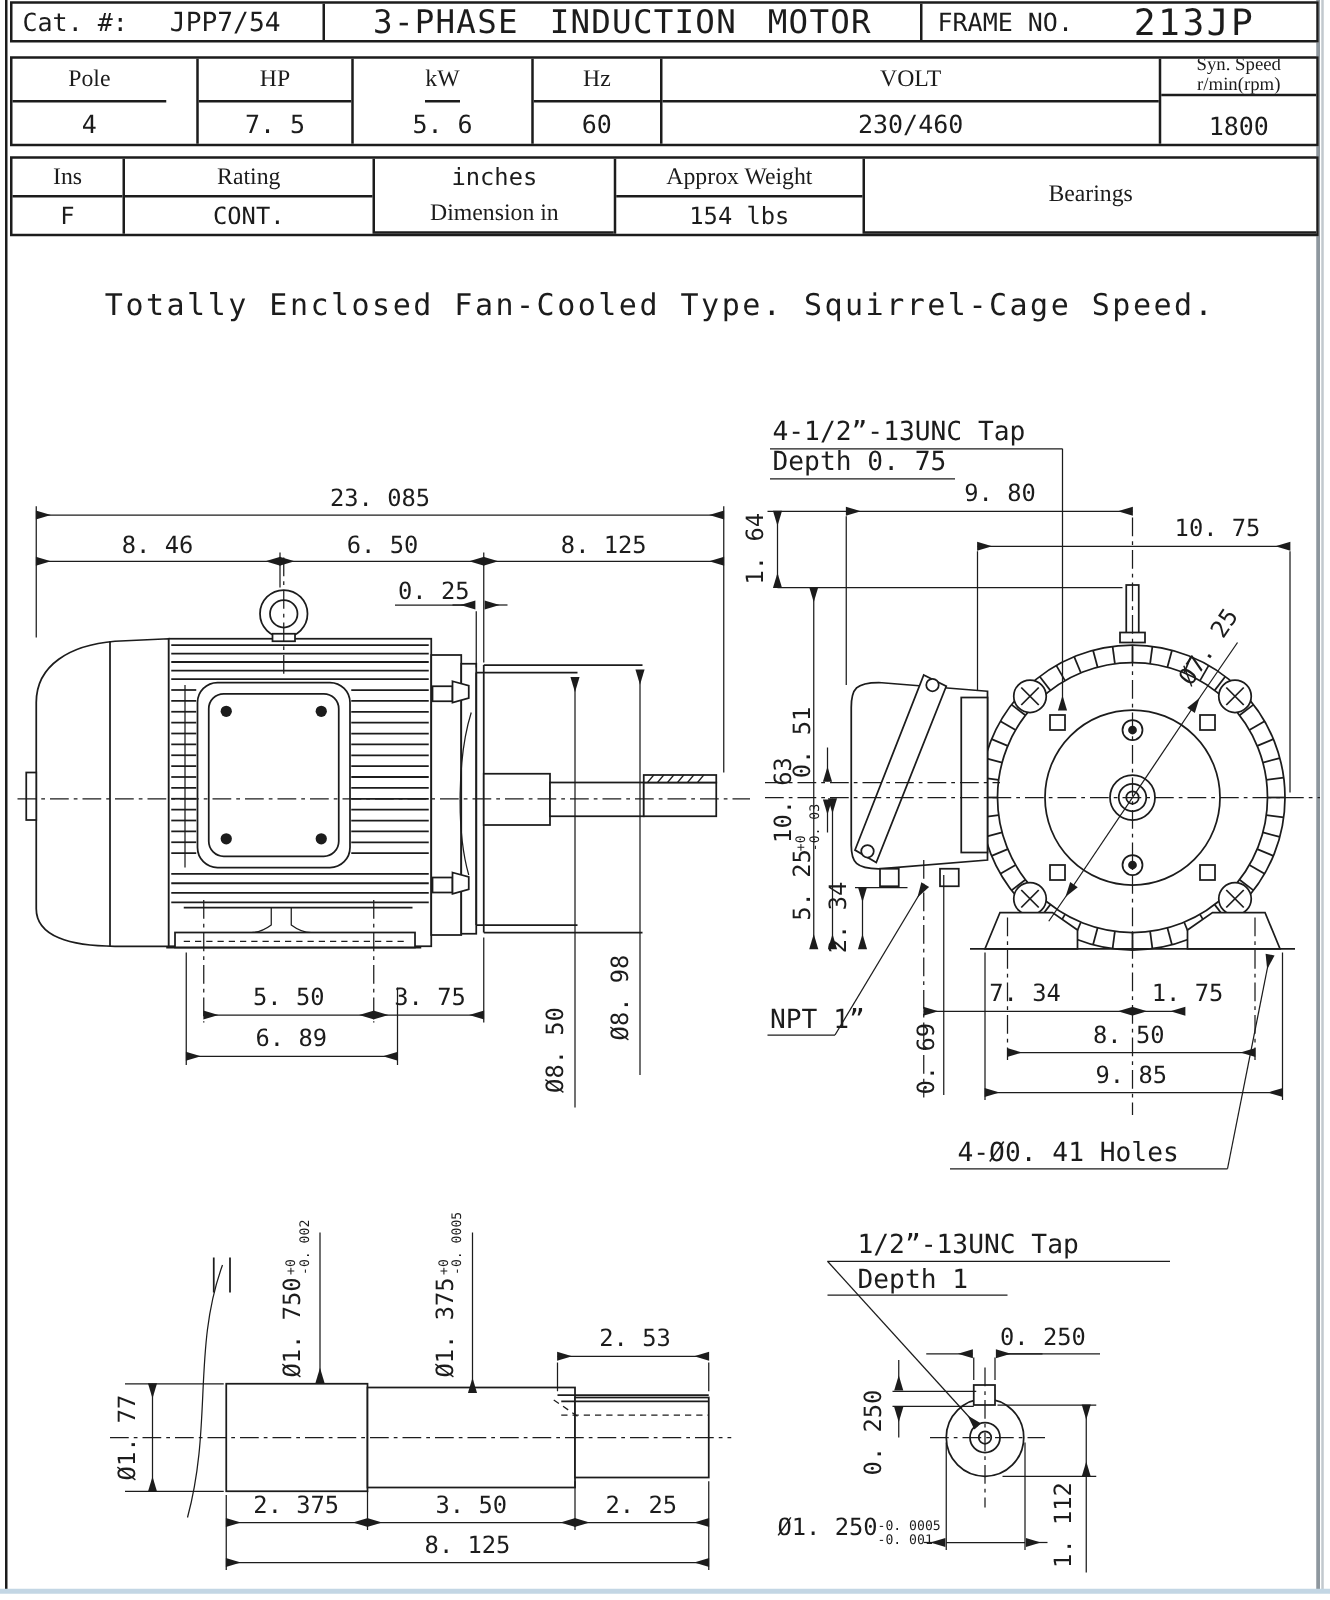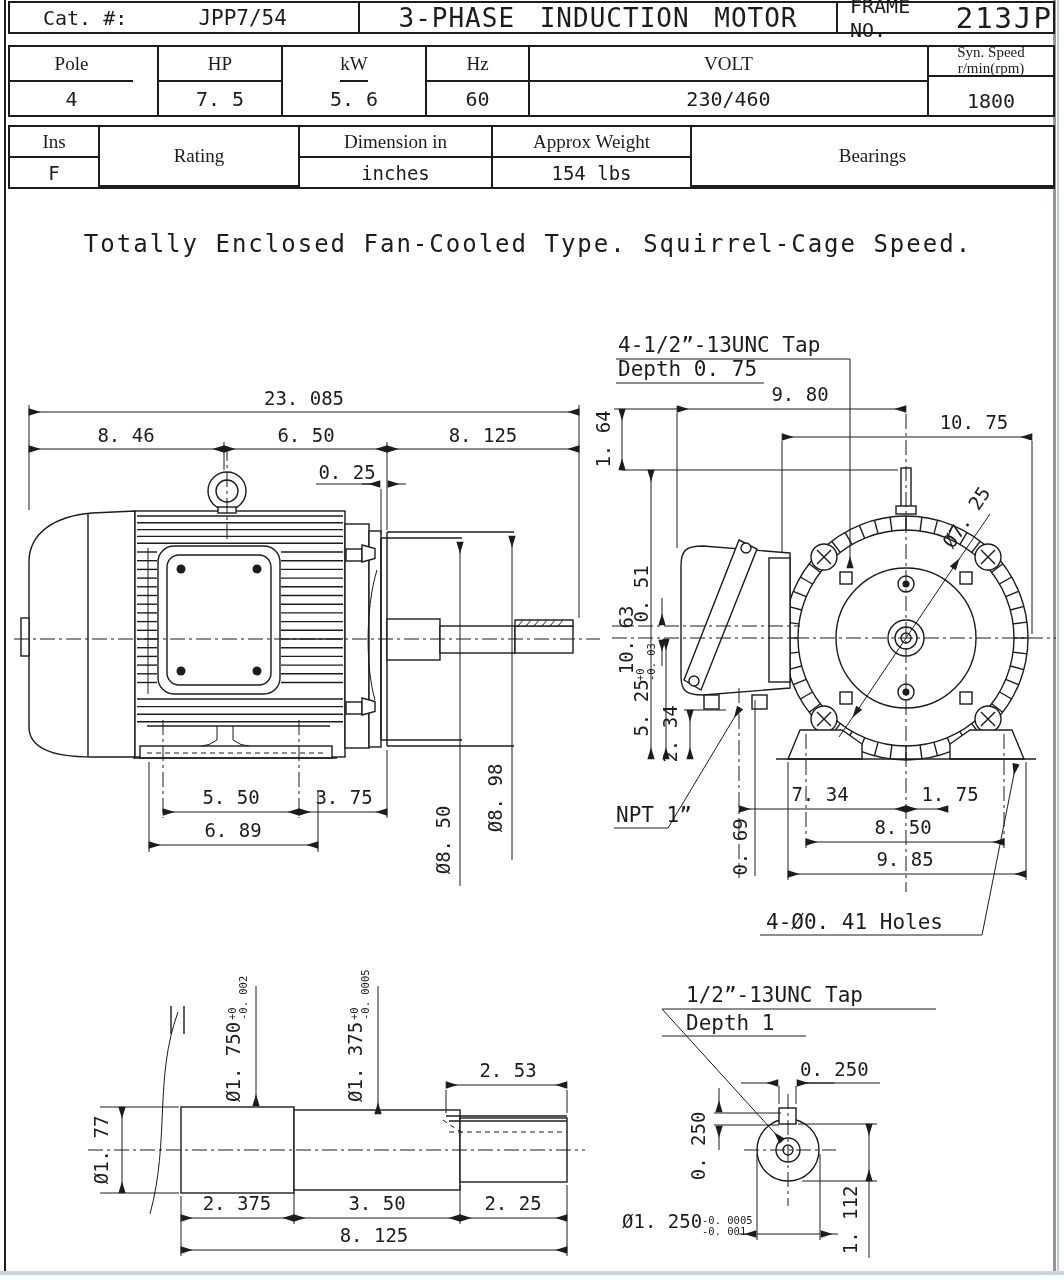--- a/index.html
+++ b/index.html
@@ -38,21 +38,21 @@
 <body>
 
 <div class="sheet">
 
   <div class="frame-left"></div>
   <div class="frame-right"></div>
   <div class="frame-right2"></div>
   <div class="frame-bottom"></div>
 
   <div class="tbl" style="left:8px;top:1px;width:1047px;height:33px;">
-    <div class="col" style="width:348px;padding-left:25px;">
+    <div class="col" style="width:248px;">
       <div class="t1cell fs20" style="padding-left:8px;">
         <span>Cat. #:</span>
         <span class="fs21" style="flex:1;text-align:center;">JPP7/54</span>
       </div>
     </div>
     <div class="col" style="width:478px;">
       <div class="t1cell title-cell" style="justify-content:center;width:100%;">
         <span>3-PHASE INDUCTION MOTOR</span>
       </div>
     </div>
@@ -96,24 +96,25 @@
     </div>
   </div>
 
   <div class="tbl" style="left:8px;top:125px;width:1047px;height:64px;">
     <div class="col" style="width:88px;">
       <div class="cell hd fs19" style="flex:1;">Ins</div>
       <div class="cell fs19" style="flex:1;">F</div>
     </div>
     <div class="col" style="width:200px;">
       <div class="cell hd fs19" style="flex:1;">Rating</div>
+      <div class="cell fs19" style="flex:1;">CONT.</div>
     </div>
     <div class="col" style="width:193px;">
+      <div class="cell fs19" style="flex:1;">inches</div>
       <div class="cell hd fs19" style="flex:1;">Dimension in</div>
-      <div class="cell fs19" style="flex:1;">inches</div>
     </div>
     <div class="col" style="width:199px;">
       <div class="cell hd fs19" style="flex:1;">Approx Weight</div>
       <div class="cell fs19" style="flex:1;">154 lbs</div>
     </div>
     <div class="col" style="flex:1;">
       <div class="cell hd fs19" style="flex:1;">Bearings</div>
     </div>
   </div>
 

